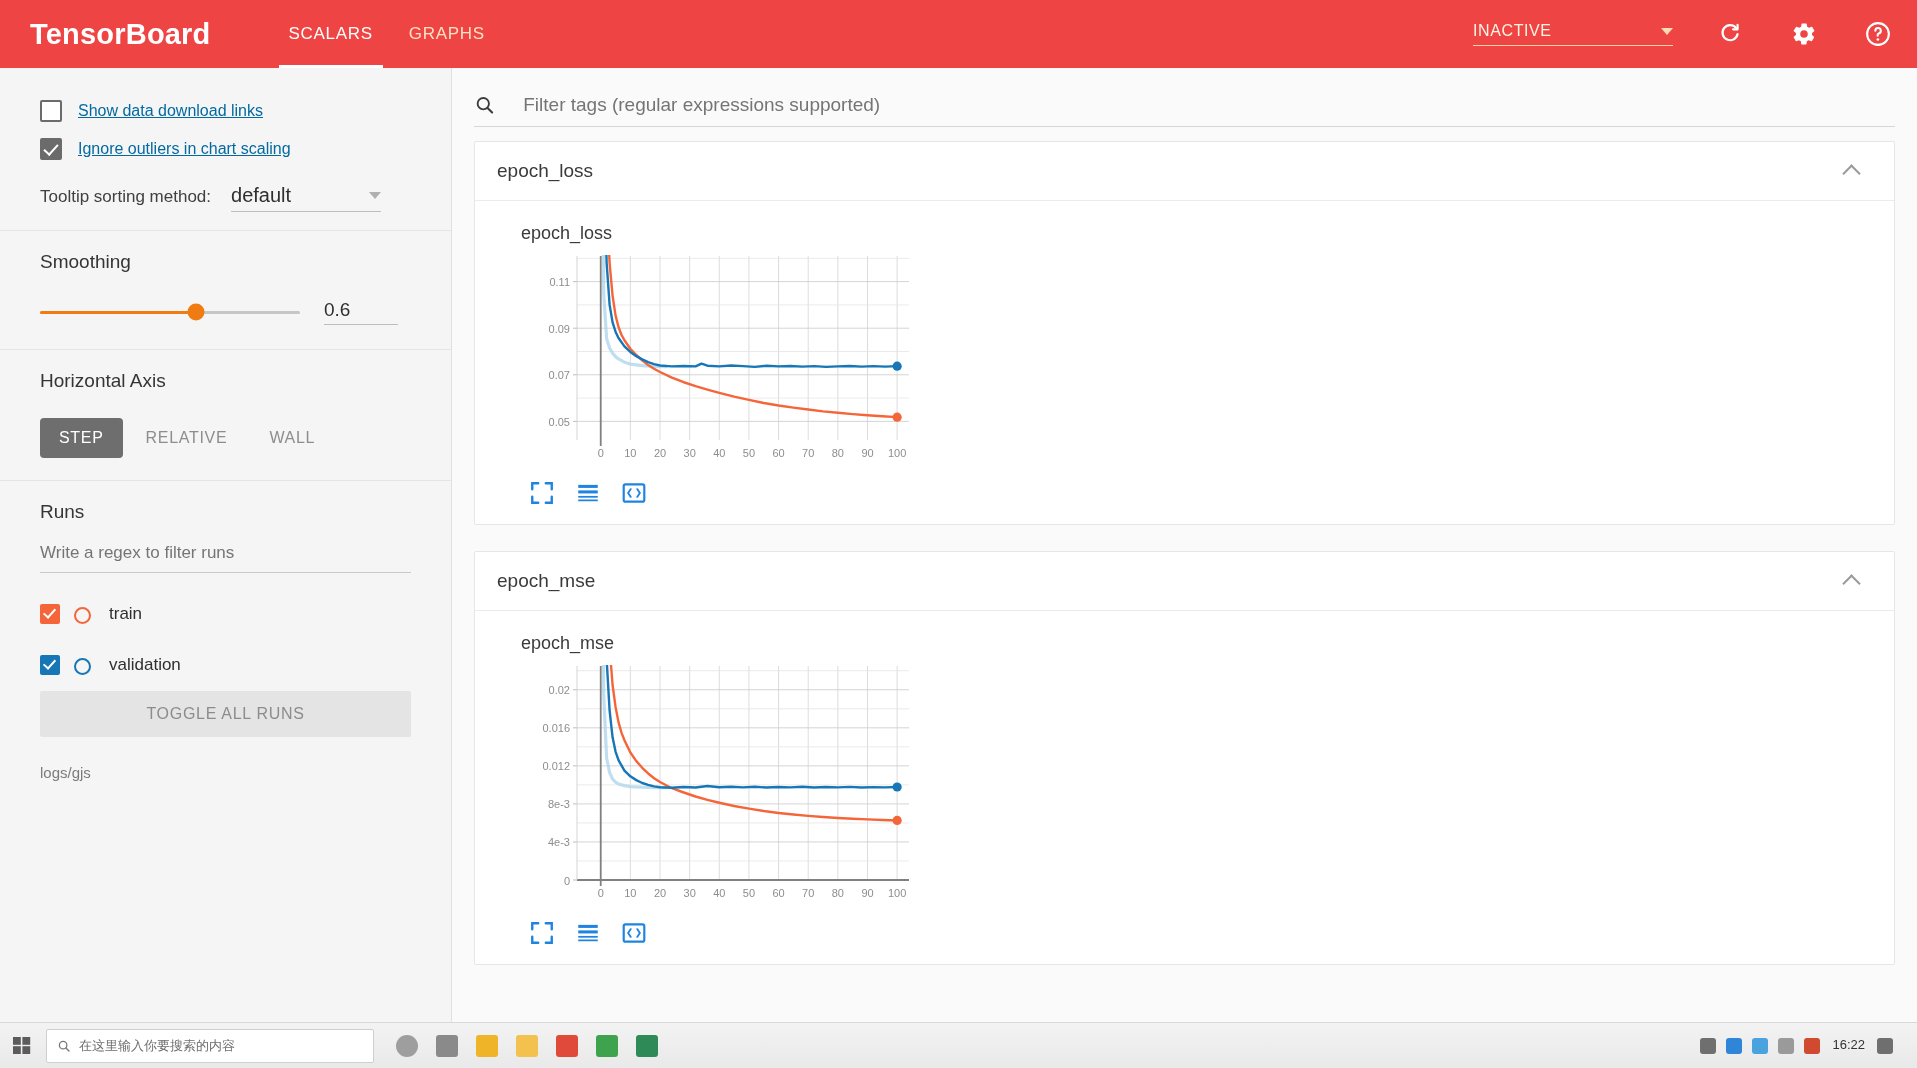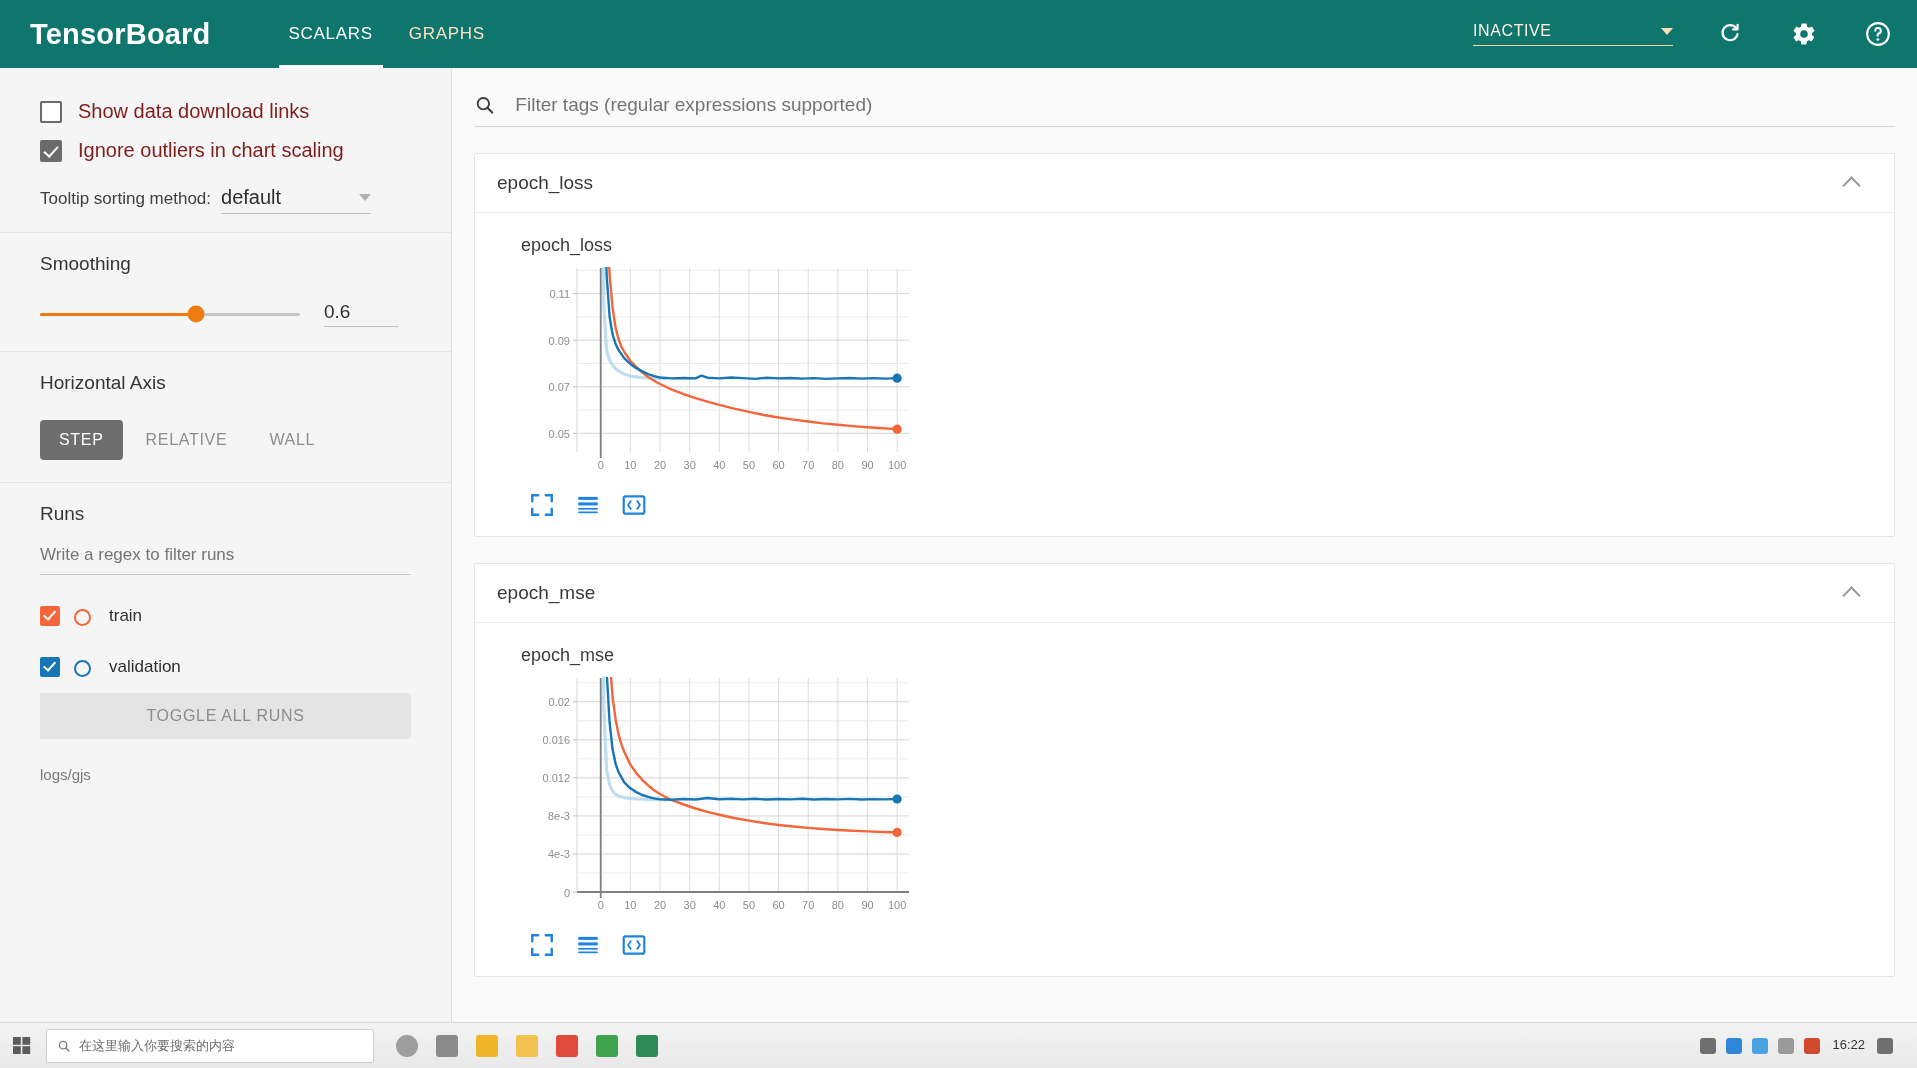--- a/index.html
+++ b/index.html
@@ -6,21 +6,21 @@
   html, body {
     width: 1917px; height: 1068px;
     font-family: "Liberation Sans", sans-serif;
     background: #ffffff;
     overflow: hidden;
   }
 
   
   .appbar {
     height: 68px;
-    background: #0f766e;
+    background: #ef4444;
     display: flex;
     align-items: center;
     position: relative;
     padding: 0 22px 0 30px;
   }
   .brand {
     color: #ffffff;
     font-size: 29px;
     font-weight: bold;
     letter-spacing: .2px;
@@ -83,23 +83,23 @@
   .chk-box {
     width: 22px; height: 22px; border: 2px solid #6b6b6b; border-radius: 2px;
     background: #ffffff; flex: none;
   }
   .chk-box.checked { background: #6b6b6b; border-color: #6b6b6b; position: relative; }
   .chk-box.checked::after {
     content: ""; position: absolute; left: 5px; top: 1px;
     width: 6px; height: 12px; border: solid #ffffff;
     border-width: 0 2.6px 2.6px 0; transform: rotate(42deg);
   }
-  .chk-label { font-size: 20px; color: #7f1d1d; }
-
-  .tooltip-row { display: flex; align-items: flex-end; gap: 10px; margin-top: 24px; }
+  .chk-label { font-size: 16px; color: #0369a1; text-decoration: underline; }
+
+  .tooltip-row { display: flex; align-items: flex-end; gap: 20px; margin-top: 24px; }
   .tooltip-label { font-size: 17px; color: #404040; padding-bottom: 5px; }
   .tt-select {
     position: relative; flex: 1; max-width: 150px;
     display: flex; align-items: center;
     border-bottom: 1px solid #bdbdbd; padding-bottom: 4px; cursor: pointer;
   }
   .tt-select .val { font-size: 20px; color: #2f2f2f; }
   .caret-grey {
     margin-left: auto;
     width: 0; height: 0;
@@ -159,23 +159,23 @@
   .toggle-all {
     margin-top: 16px; width: 100%; background: #e4e4e4;
     border: none; border-radius: 2px; color: #8c8c8c;
     font-size: 16px; letter-spacing: .7px; padding: 14px 0; cursor: pointer;
     font-family: "Liberation Sans", sans-serif;
   }
   .logdir { font-size: 15px; color: #7b7b7b; margin-top: 27px; }
 
   
   .filter-bar {
-    display: flex; align-items: center; gap: 20px;
+    display: flex; align-items: center; gap: 28px;
     border-bottom: 1px solid #d6d6d6;
-    padding-bottom: 10px; margin: 8px 0 26px 0;
+    padding-bottom: 10px; margin: 8px 0 14px 0;
   }
   .filter-input {
     border: none; outline: none; background: transparent;
     font-size: 19px; color: #8c8c8c; width: 100%;
     font-family: "Liberation Sans", sans-serif;
   }
 
   .card {
     background: #ffffff; border: 1px solid #e6e6e6;
     margin-bottom: 0; border-radius: 2px;

